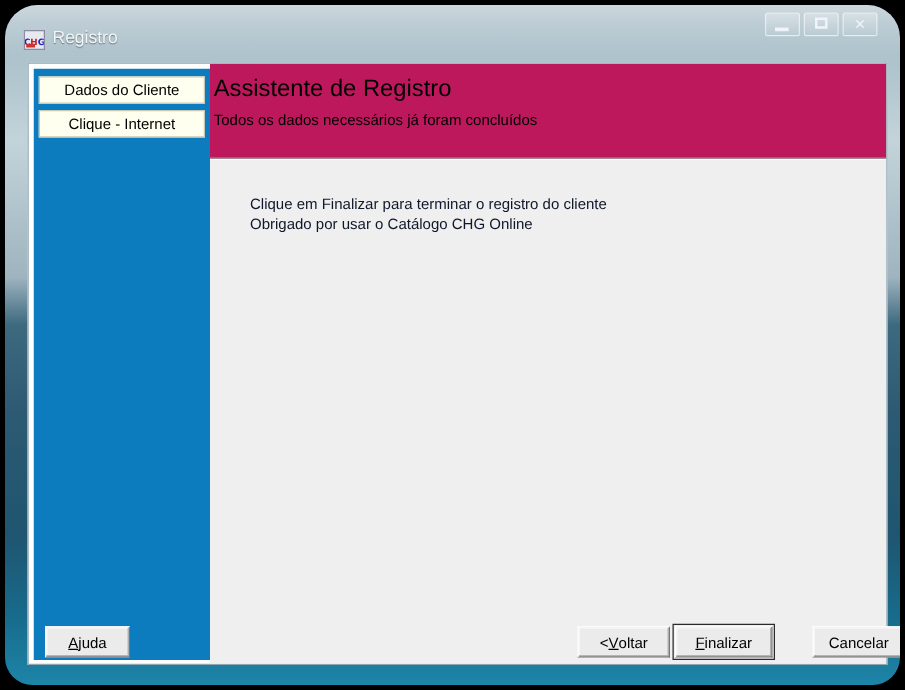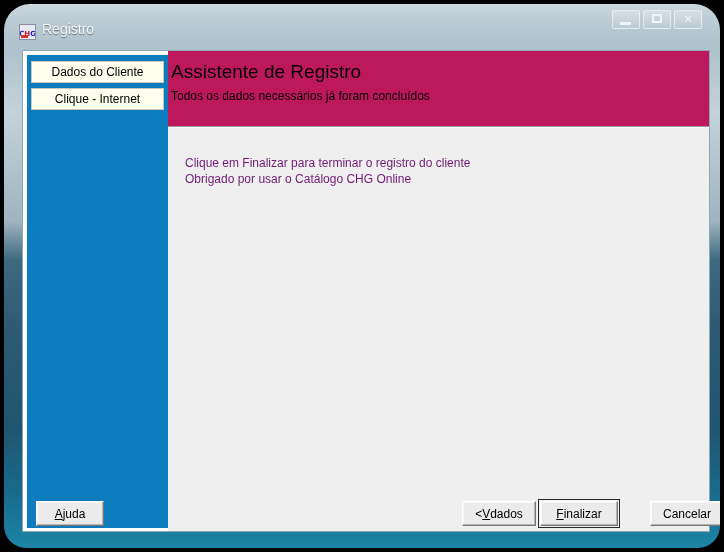--- a/index.html
+++ b/index.html
@@ -198,24 +198,24 @@
   #content-pane {
     position: absolute;
     left: 145px;
     top: 77px;
     right: 0;
     bottom: 0;
     background: #efefef;
   }
   #content-body {
     position: absolute;
-    left: 17px;
+    left: 32px;
     top: 27px;
     font-size: 12px;
-    color: #701a75;
+    color: #0f172a;
     line-height: 16px;
     white-space: nowrap;
   }
 
   
   #sidebar {
     position: absolute;
     left: 4px;
     top: 4px;
     width: 141px;
@@ -336,21 +336,21 @@
     <div id="button-bar">
 
       <div class="dlg-btn" id="btn-ajuda">
         <span class="acc">A</span>
           <span>juda</span>
       </div>
 
       <div class="dlg-btn" id="btn-voltar">
         <span>&lt; </span>
           <span class="acc">V</span>
-          <span>dados</span>
+          <span>oltar</span>
       </div>
 
       <div class="dlg-btn default-btn" id="btn-finalizar">
         <span class="acc">F</span>
           <span>inalizar</span>
       </div>
 
       <div class="dlg-btn" id="btn-cancelar">
         <span>Cancelar</span>
       </div>

